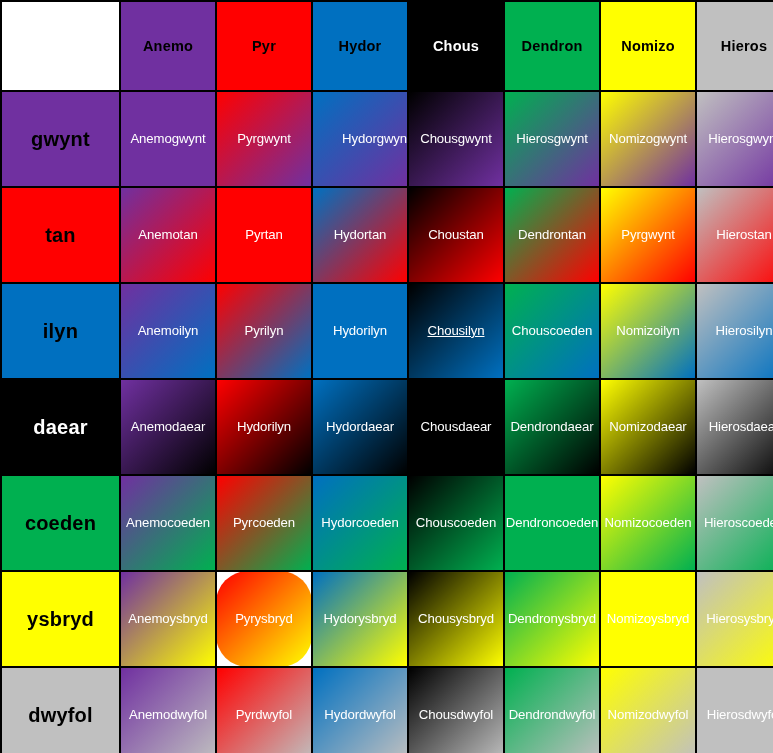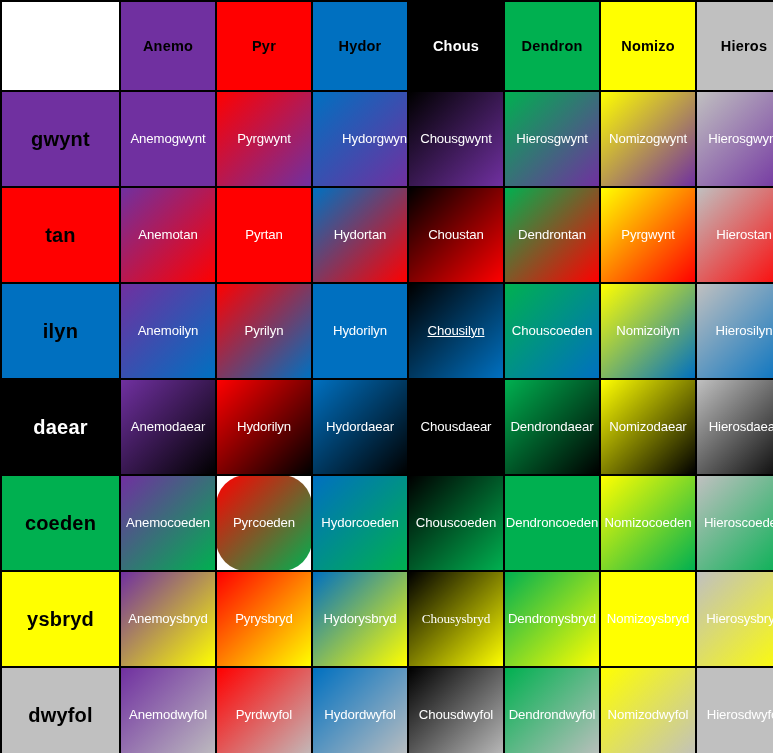--- a/index.html
+++ b/index.html
@@ -180,21 +180,21 @@
         </td>
         <td class="blend-cell" style="background: linear-gradient(135deg, rgb(192, 192, 192) 0%, rgb(0, 0, 0) 100%);">
           <span class="cell-label">Hierosdaear</span>
         </td>
       </tr>
       <tr>
         <th class="row-head" style="background: rgb(0, 176, 80); color: rgb(0, 0, 0);"><span>coeden</span></th>
         <td class="blend-cell" style="background: linear-gradient(135deg, rgb(112, 48, 160) 0%, rgb(0, 176, 80) 100%);">
           <span class="cell-label">Anemocoeden</span>
         </td>
-        <td class="blend-cell" style="background: linear-gradient(135deg, rgb(255, 0, 0) 0%, rgb(0, 176, 80) 100%); border-radius: 31px;">
+        <td class="blend-cell" style="background: linear-gradient(135deg, rgb(255, 0, 0) 0%, rgb(0, 176, 80) 100%);">
           <span class="cell-label">Pyrcoeden</span>
         </td>
         <td class="blend-cell" style="background: linear-gradient(135deg, rgb(0, 112, 192) 0%, rgb(0, 176, 80) 100%);">
           <span class="cell-label">Hydorcoeden</span>
         </td>
         <td class="blend-cell" style="background: linear-gradient(135deg, rgb(0, 0, 0) 0%, rgb(0, 176, 80) 100%);">
           <span class="cell-label">Chouscoeden</span>
         </td>
         <td class="blend-cell" style="background: linear-gradient(135deg, rgb(0, 176, 80) 0%, rgb(0, 176, 80) 100%);">
           <span class="cell-label">Dendroncoeden</span>
@@ -204,27 +204,27 @@
         </td>
         <td class="blend-cell" style="background: linear-gradient(135deg, rgb(192, 192, 192) 0%, rgb(0, 176, 80) 100%);">
           <span class="cell-label">Hieroscoeden</span>
         </td>
       </tr>
       <tr>
         <th class="row-head" style="background: rgb(255, 255, 0); color: rgb(0, 0, 0);"><span>ysbryd</span></th>
         <td class="blend-cell" style="background: linear-gradient(135deg, rgb(112, 48, 160) 0%, rgb(255, 255, 0) 100%);">
           <span class="cell-label">Anemoysbryd</span>
         </td>
-        <td class="blend-cell" style="background: linear-gradient(135deg, rgb(255, 0, 0) 0%, rgb(255, 255, 0) 100%);">
+        <td class="blend-cell" style="background: linear-gradient(135deg, rgb(255, 0, 0) 0%, rgb(255, 255, 0) 100%); border-radius: 32px;">
           <span class="cell-label">Pyrysbryd</span>
         </td>
         <td class="blend-cell" style="background: linear-gradient(135deg, rgb(0, 112, 192) 0%, rgb(255, 255, 0) 100%);">
           <span class="cell-label">Hydorysbryd</span>
         </td>
-        <td class="blend-cell" style="background: linear-gradient(135deg, rgb(0, 0, 0) 0%, rgb(255, 255, 0) 100%); font-family: Liberation Serif, serif;">
+        <td class="blend-cell" style="background: linear-gradient(135deg, rgb(0, 0, 0) 0%, rgb(255, 255, 0) 100%);">
           <span class="cell-label">Chousysbryd</span>
         </td>
         <td class="blend-cell" style="background: linear-gradient(135deg, rgb(0, 176, 80) 0%, rgb(255, 255, 0) 100%);">
           <span class="cell-label">Dendronysbryd</span>
         </td>
         <td class="blend-cell" style="background: linear-gradient(135deg, rgb(255, 255, 0) 0%, rgb(255, 255, 0) 100%);">
           <span class="cell-label">Nomizoysbryd</span>
         </td>
         <td class="blend-cell" style="background: linear-gradient(135deg, rgb(192, 192, 192) 0%, rgb(255, 255, 0) 100%);">
           <span class="cell-label">Hierosysbryd</span>

